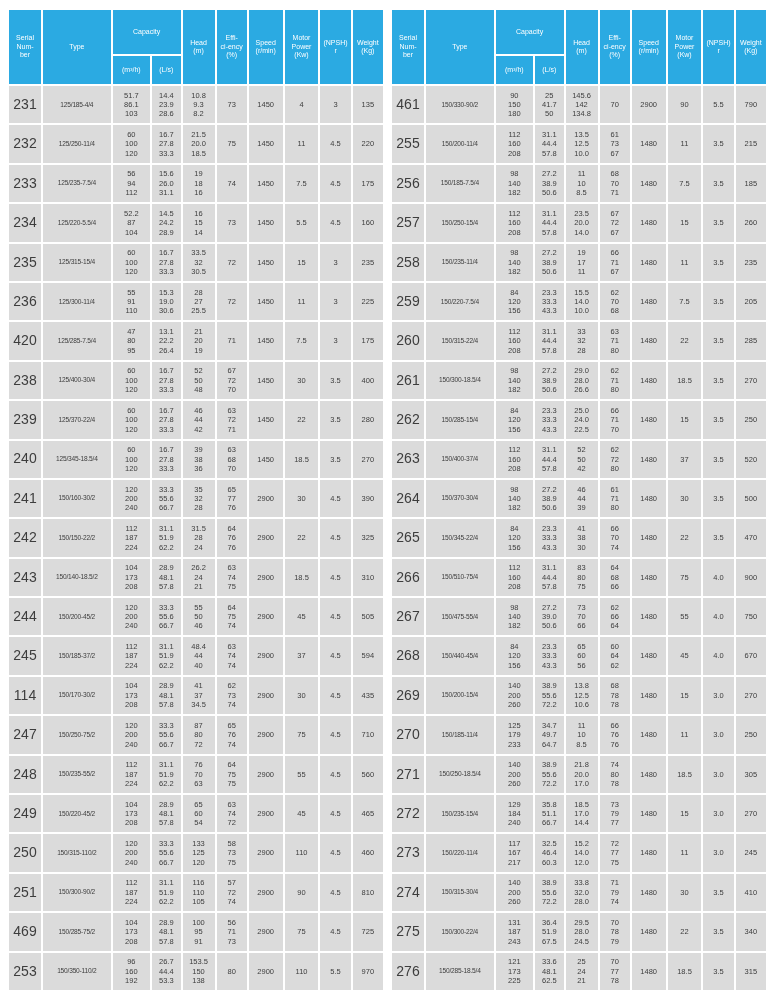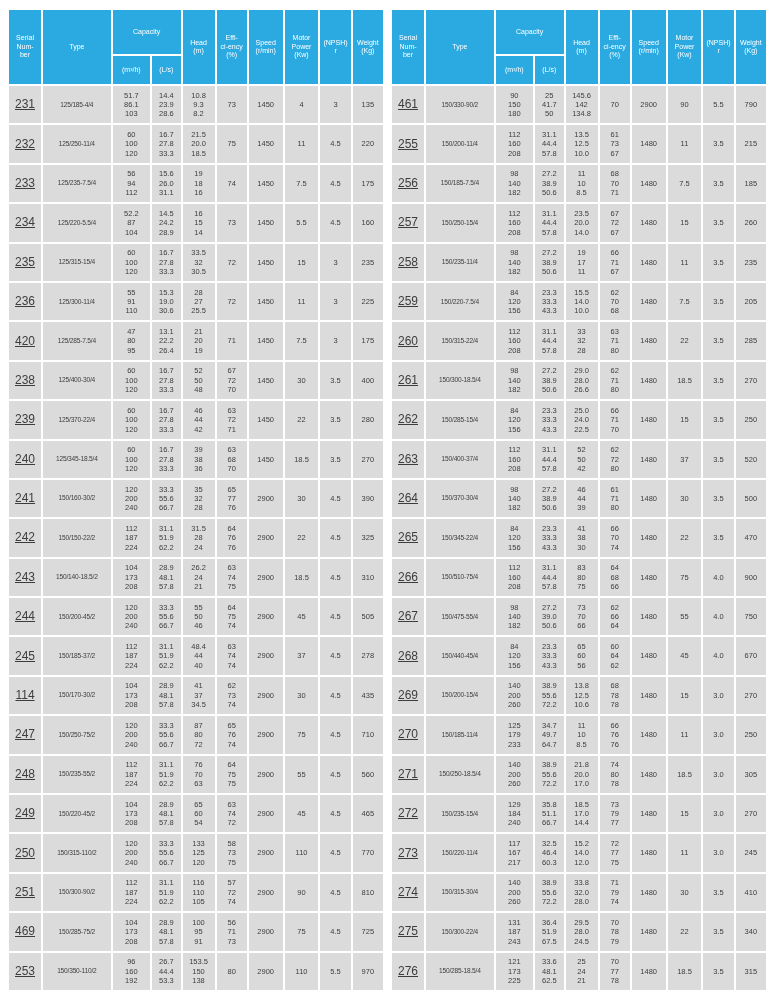--- a/index.html
+++ b/index.html
@@ -7,21 +7,21 @@
   .page{box-sizing:border-box;width:775px;height:1000px;padding:8px 7px;display:flex;gap:5px;}
   table.spec{border-collapse:separate;border-spacing:2px;table-layout:fixed;width:379px;height:984px;}
   table.spec td,table.spec th{padding:0;margin:0;}
   th.hdr{background:#2baae2;color:#ffffff;font-weight:normal;font-size:7px;line-height:1.2;
          text-align:center;vertical-align:middle;white-space:pre-line;}
   thead tr.hdr-top th{height:44px;}
   thead tr.hdr-sub th{height:28px;}
   td.cell{background:#dbdbdb;color:#3d3d3d;font-size:7.5px;line-height:1.25;text-align:center;
           vertical-align:middle;white-space:pre-line;height:35px;}
   td.cell.type{font-size:6.6px;letter-spacing:-0.2px;}
-  td.cell.serial{font-size:12px;text-decoration:underline;}
+  td.cell.serial{font-size:14px;}
 </style>
 </head>
 <body>
 
 <div class="page">
 
   <table class="spec">
     <colgroup>
       <col style="width:9%">
         <col style="width:19%">
@@ -339,21 +339,21 @@
 62.2</td>
           <td class="cell">48.4
 44
 40</td>
           <td class="cell">63
 74
 74</td>
           <td class="cell">2900</td>
           <td class="cell">37</td>
           <td class="cell">4.5</td>
-          <td class="cell">278</td>
+          <td class="cell">594</td>
         </tr>
         <tr>
           <td class="cell serial">114</td>
           <td class="cell type">150/170-30/2</td>
           <td class="cell">104
 173
 208</td>
           <td class="cell">28.9
 48.1
 57.8</td>
@@ -439,21 +439,21 @@
 66.7</td>
           <td class="cell">133
 125
 120</td>
           <td class="cell">58
 73
 75</td>
           <td class="cell">2900</td>
           <td class="cell">110</td>
           <td class="cell">4.5</td>
-          <td class="cell">770</td>
+          <td class="cell">460</td>
         </tr>
         <tr>
           <td class="cell serial">251</td>
           <td class="cell type">150/300-90/2</td>
           <td class="cell">112
 187
 224</td>
           <td class="cell">31.1
 51.9
 62.2</td>

